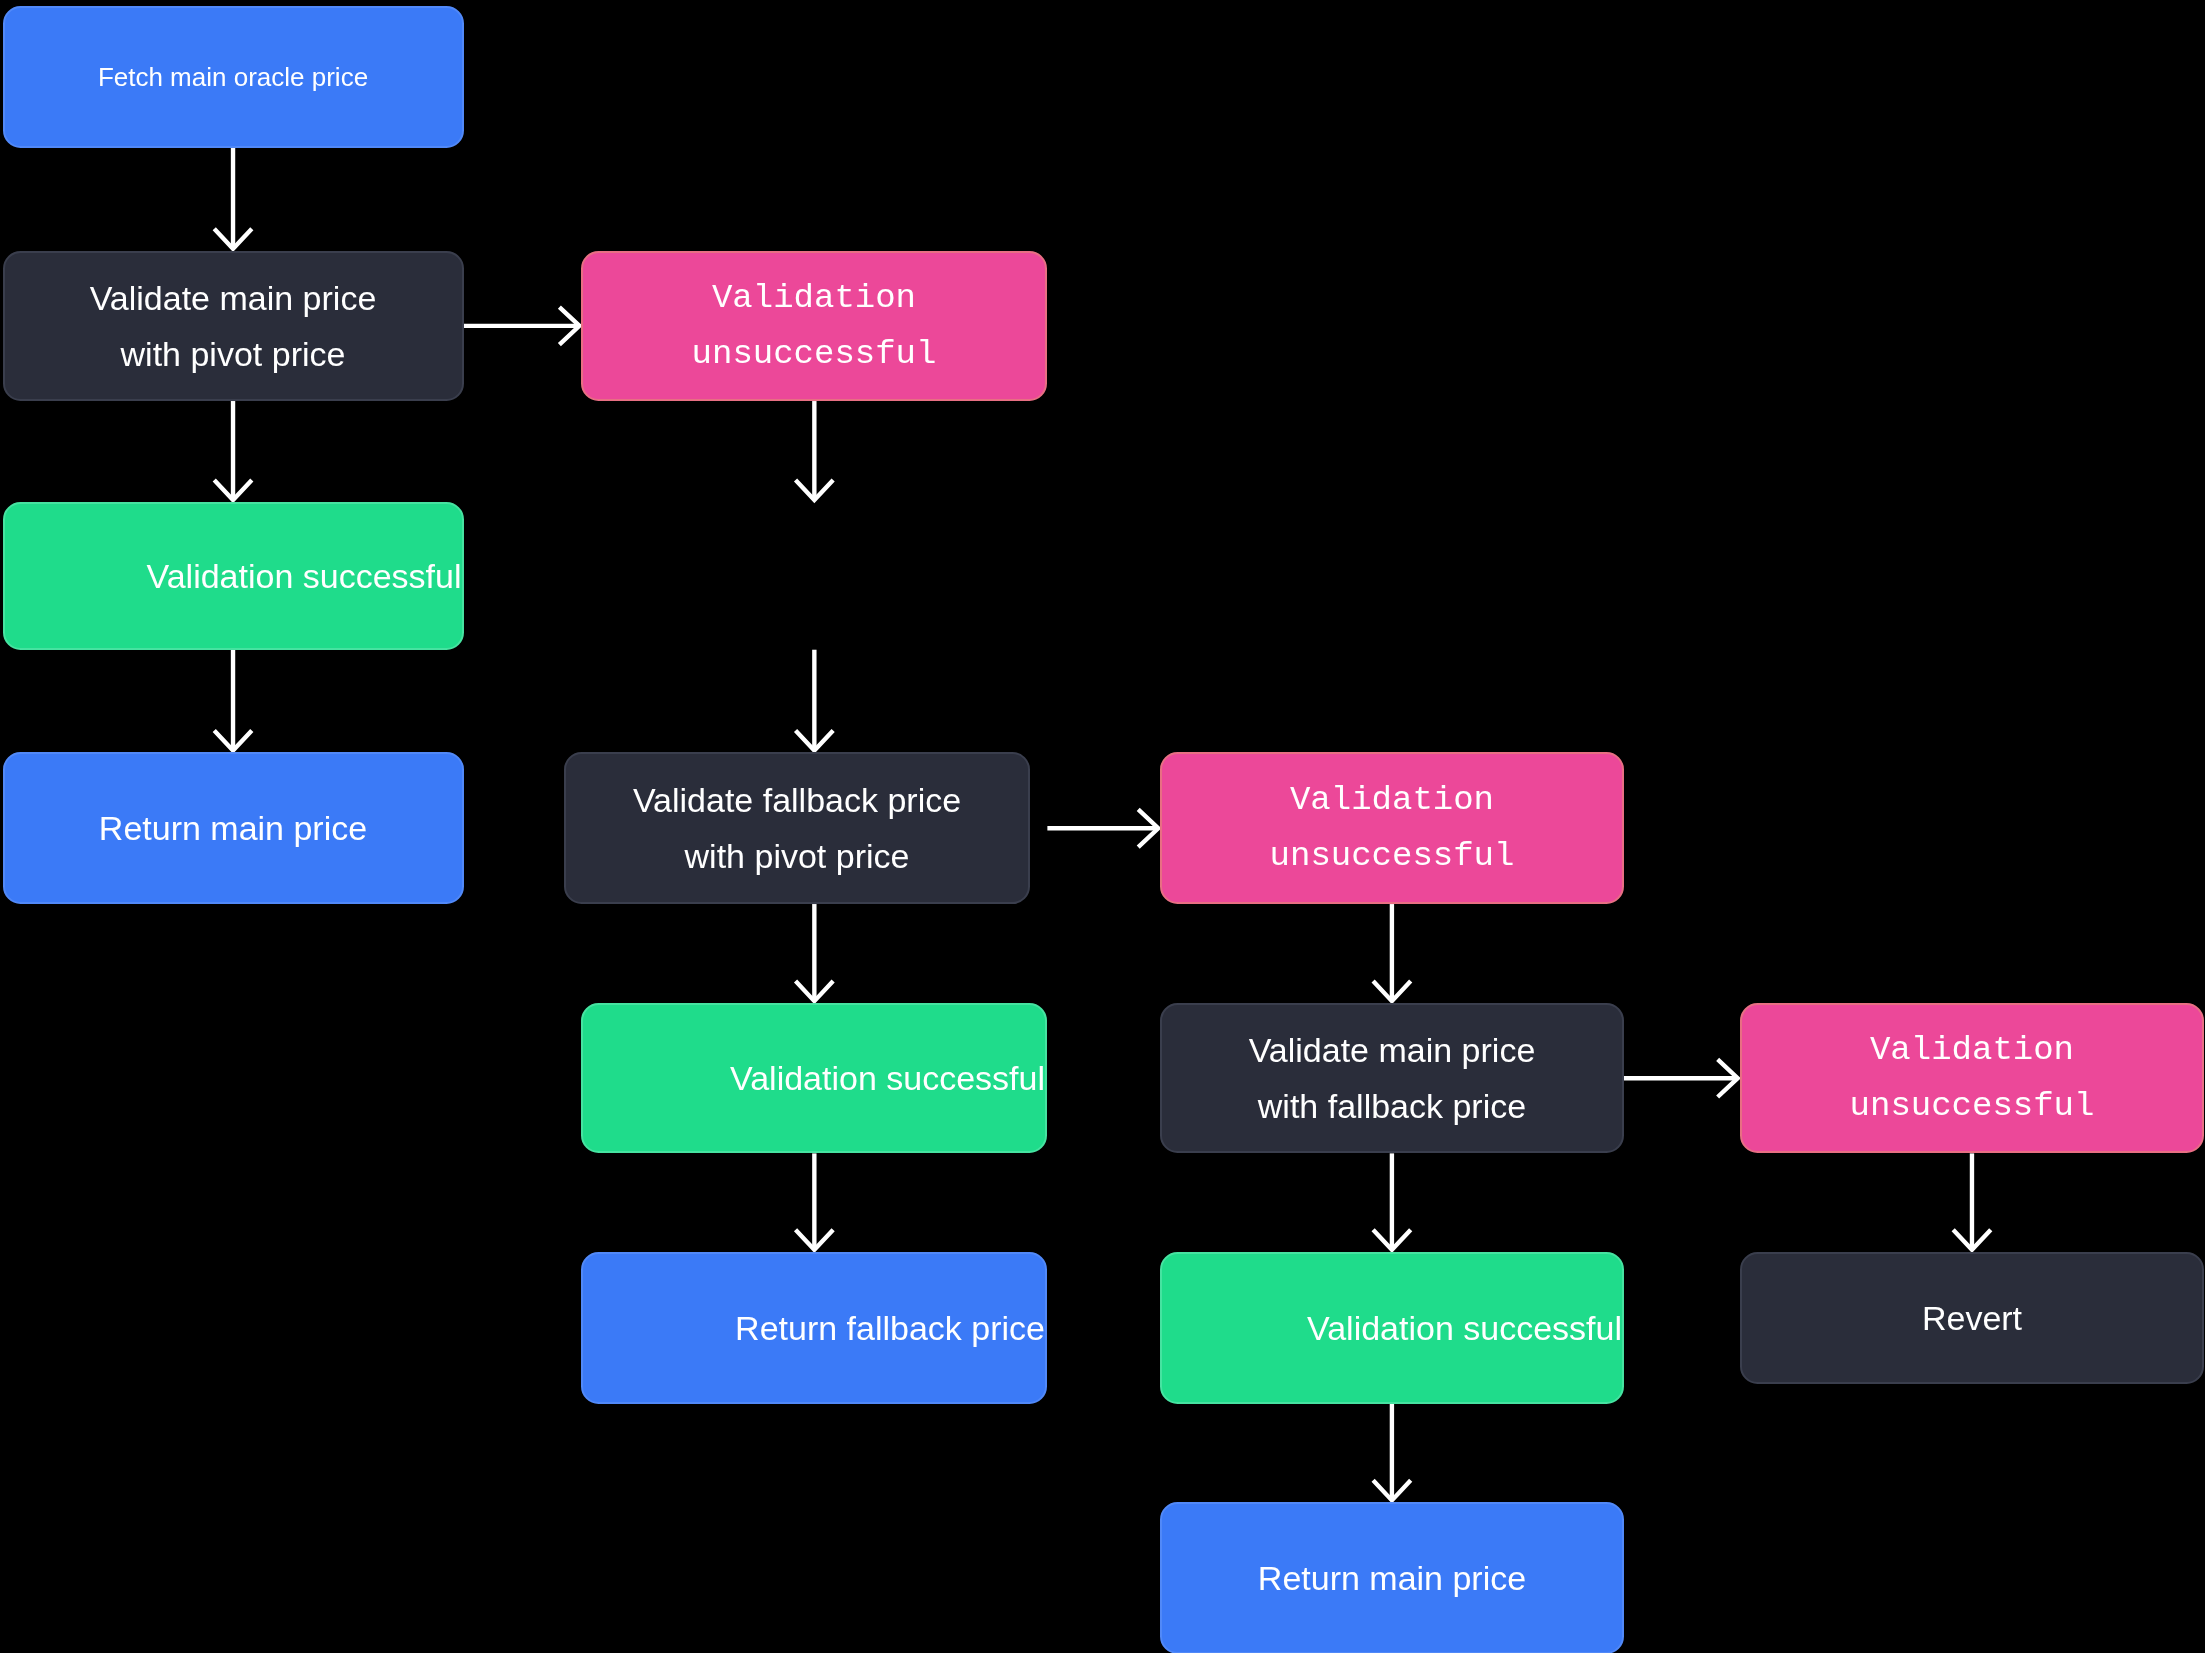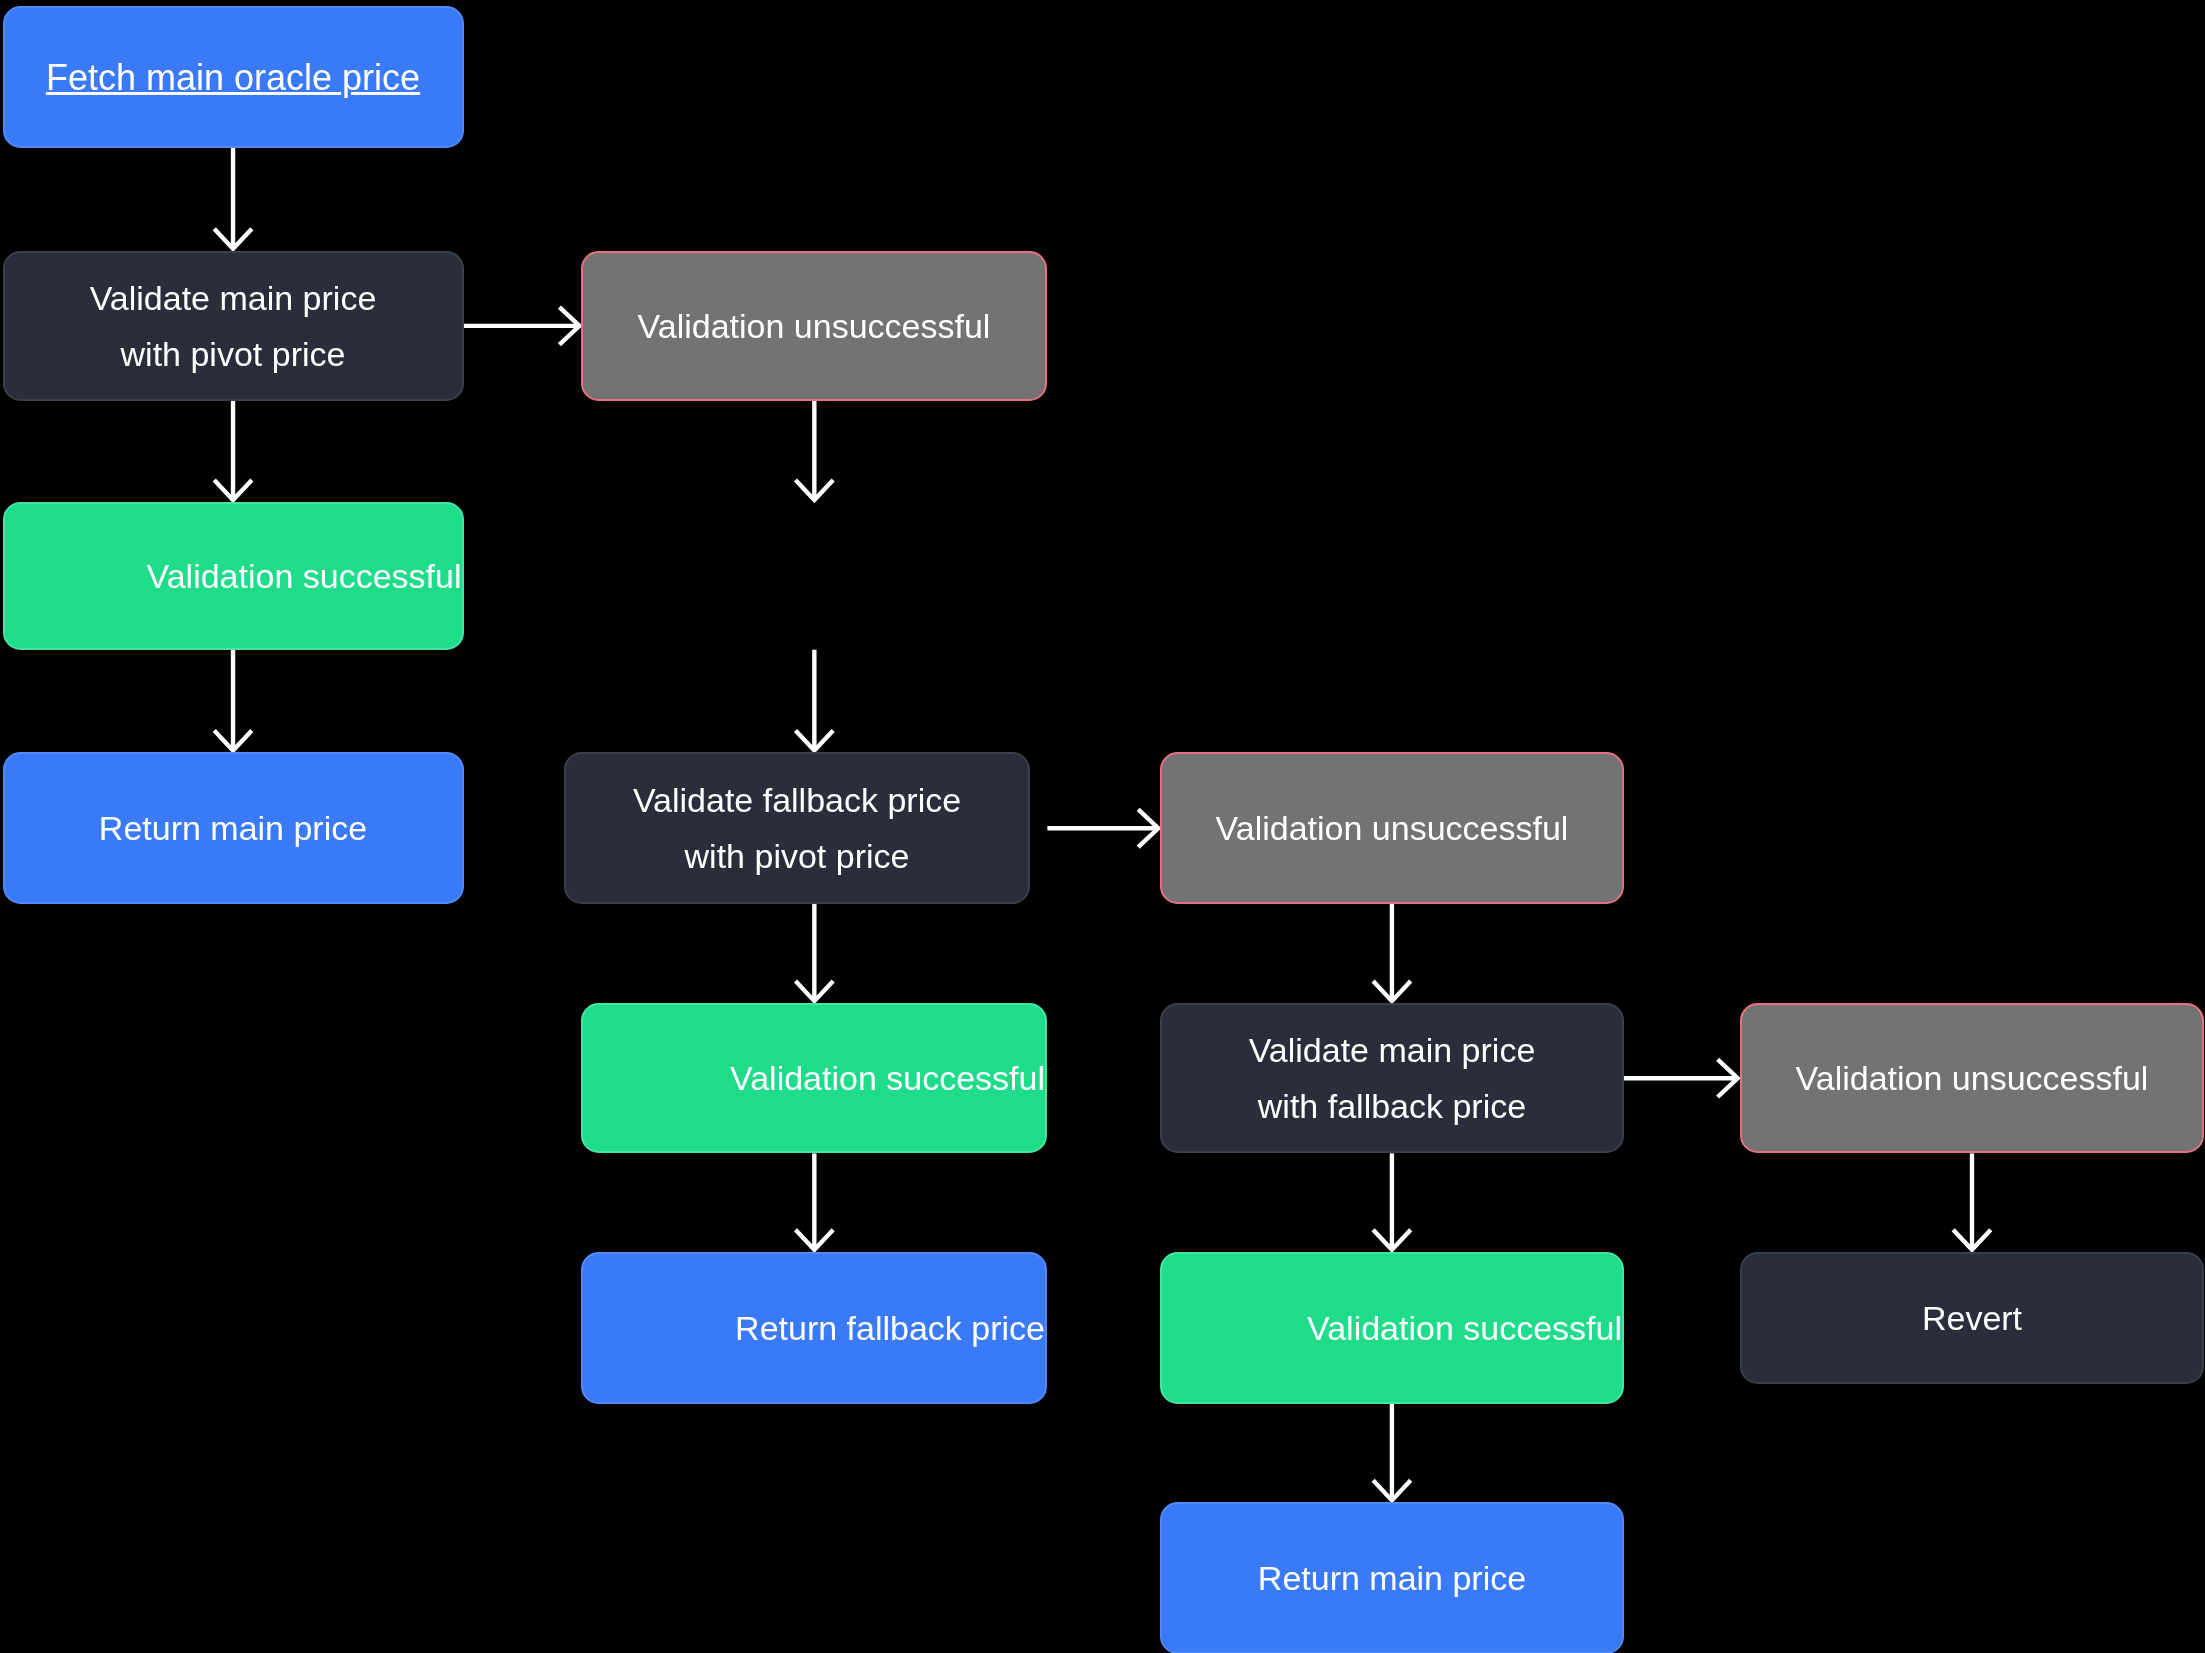--- a/index.html
+++ b/index.html
@@ -30,24 +30,24 @@
     justify-content: center;
     border-radius: 17.5px;
     border: 2.5px solid transparent;
     color: #ffffff;
     text-align: center;
     font-size: 34px;
     line-height: 1.65;
     font-weight: 400;
   }
   .node .label { white-space: pre-line; }
-  .node.big { font-size: 36px; text-decoration: underline; }
+  .node.big { font-size: 26px; }
   .node.blue  { background: #3B7AF7; border-color: #5189F8; }
   .node.dark  { background: #2A2D3A; border-color: #3A3E4D; }
-  .node.red   { background: #737373; border-color: #E86F83; }
+  .node.red   { background: #ec4899; border-color: #E86F83; font-family: Liberation Mono, monospace; }
   .node.green { background: #1FDC8B; border-color: #46E3A1; justify-content: flex-end; }
   .edge { stroke: #ffffff; stroke-width: 7; }
 </style>
 </head>
 <body>
 
 <div id="canvas">
 
   <svg id="edges" xmlns="http://www.w3.org/2000/svg" viewBox="0 0 3520 2640" width="2205" height="1654">
     <defs>

